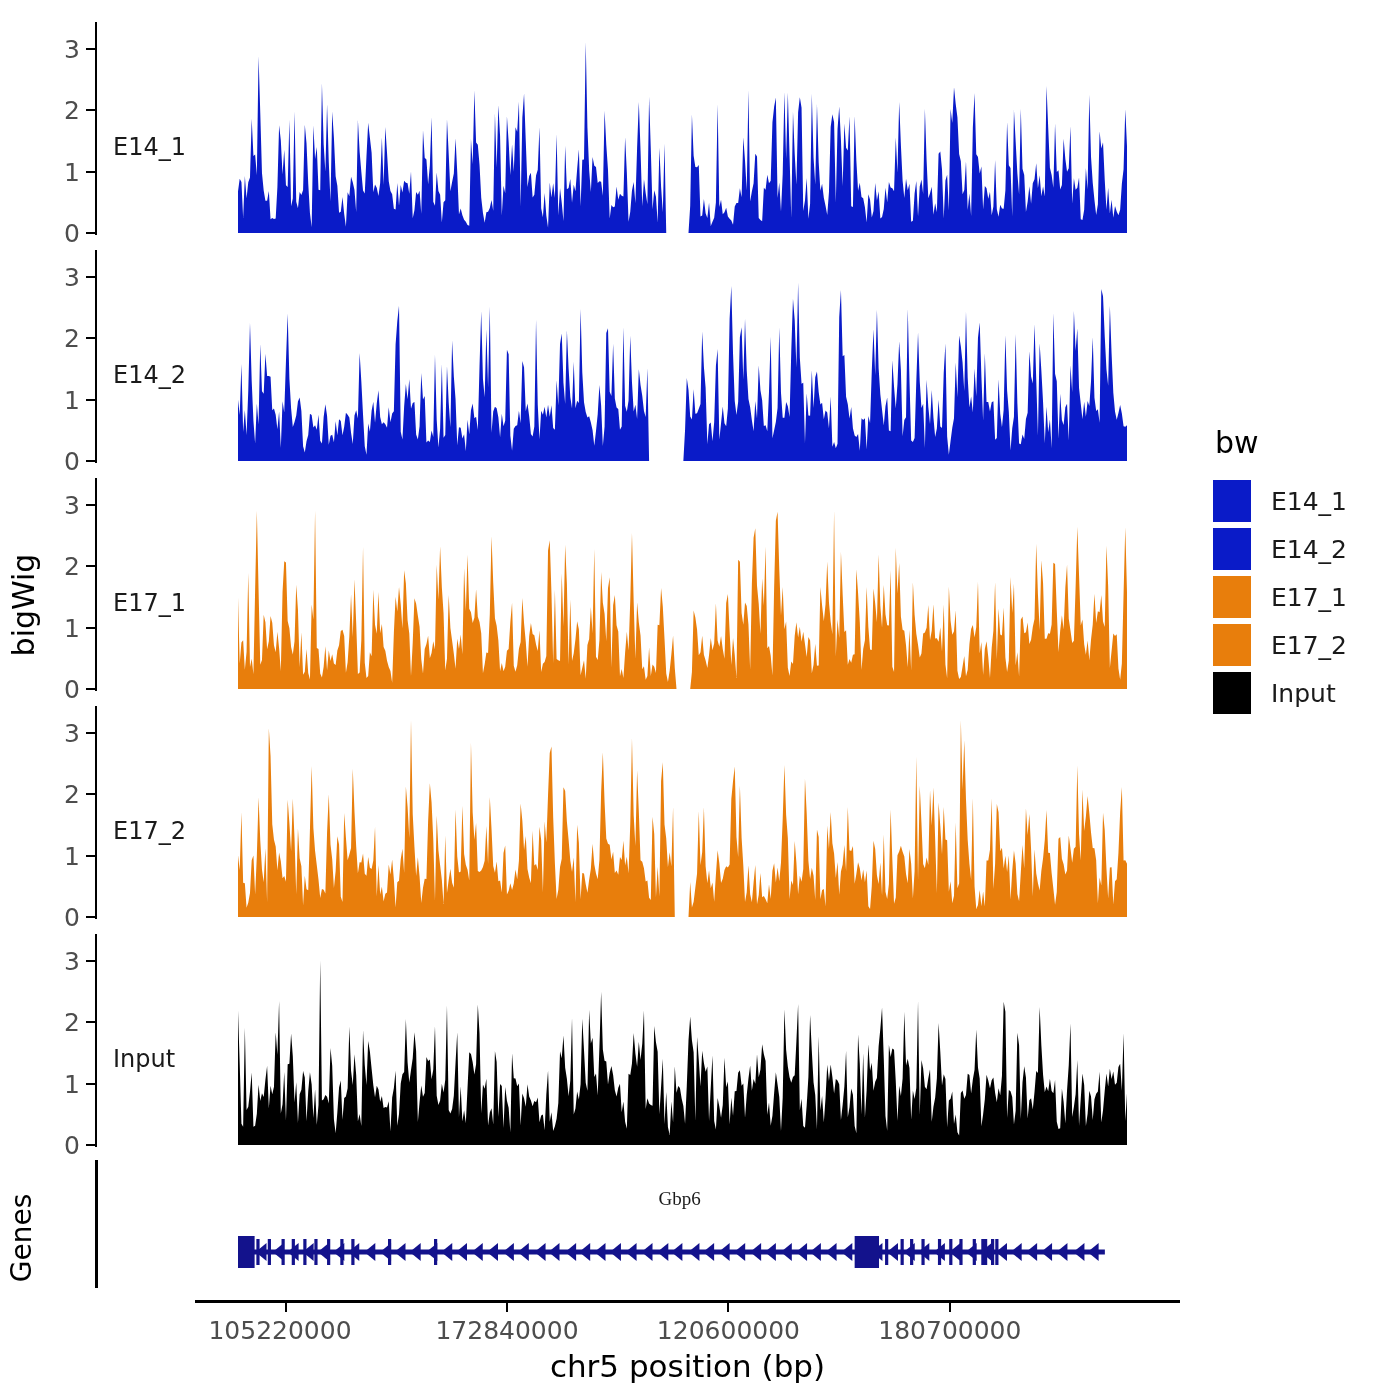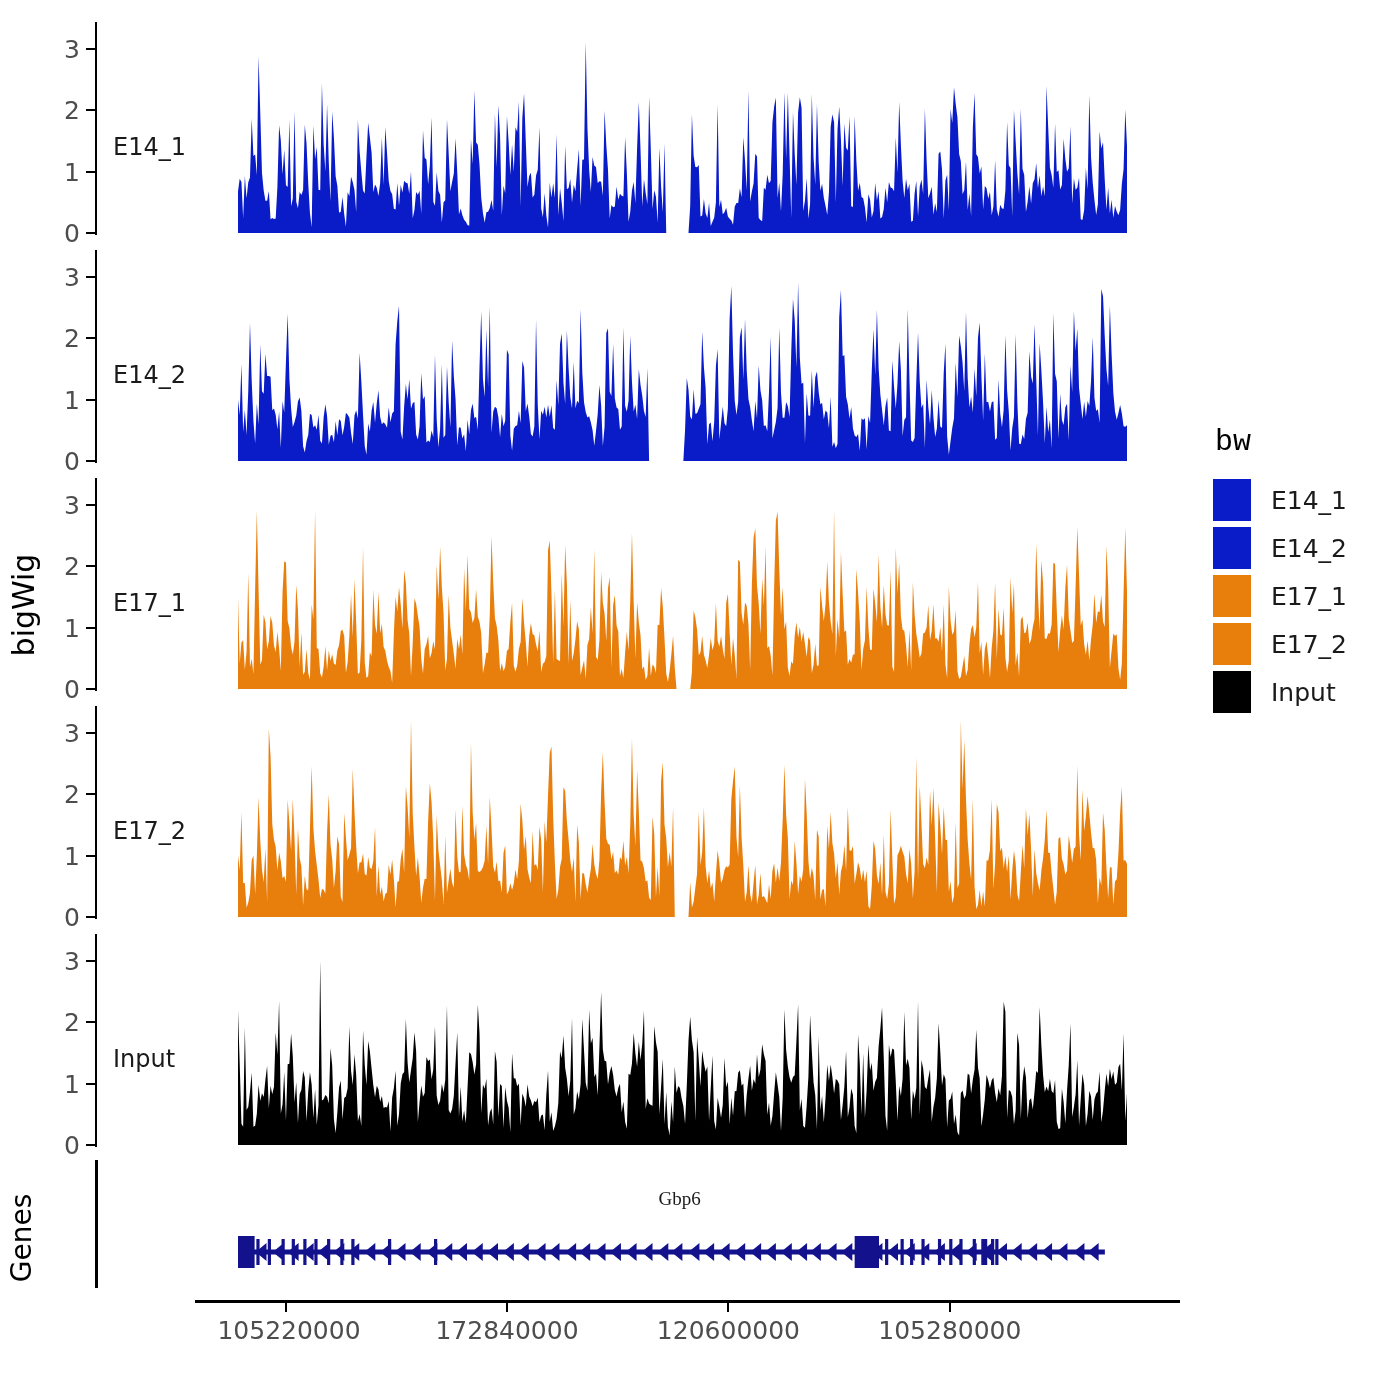--- a/index.html
+++ b/index.html
@@ -65,21 +65,21 @@
     position:absolute;top:1316px;font-size:25px;color:#4d4d4d;
     transform:translateX(-50%);white-space:nowrap;
   }
   #xaxis-title{
     position:absolute;top:1348px;left:195px;width:985px;
     text-align:center;font-size:31px;color:#000;
   }
 
   
   #legend{position:absolute;left:1213px;top:425px;width:180px;}
-  #legend-title{font-size:30px;color:#000;margin:0 0 17px 2px;font-family:Liberation Mono, monospace;}
+  #legend-title{font-size:30px;color:#000;margin:0 0 17px 2px;}
   .legend-row{display:flex;align-items:center;height:48px;}
   .legend-swatch{width:38px;height:42px;flex:0 0 38px;}
   .legend-text{margin-left:20px;font-size:25px;color:#1a1a1a;white-space:nowrap;}
 </style>
 </head>
 <body>
 
 <div id="root">
 
   <div class="strip-label" id="bigwig-strip">bigWig</div>
@@ -268,28 +268,29 @@
         <rect x="889.0099626400996" y="79" width="3.2" height="26" fill="#13128c"></rect>
         <rect x="896.0099626400996" y="79" width="3.2" height="26" fill="#13128c"></rect>
         <rect x="143" y="76" width="16.60647571606475" height="32" fill="#13128c"></rect>
         <rect x="759.6537982565379" y="76" width="24.35616438356169" height="32" fill="#13128c"></rect>
       </svg>
   </div>
 
   <div id="xaxis-line"></div>
   <div id="xticks">
       <div class="xtick" style="left: 284.605px;"></div>
-      <div class="xtick-label" style="left: 289px;">105220000</div>
+      <div class="xtick-label" style="left: 280px;">105220000</div>
       <div class="xtick" style="left: 506.025px;"></div>
       <div class="xtick-label" style="left: 507.025px;">172840000</div>
       <div class="xtick" style="left: 727.445px;"></div>
       <div class="xtick-label" style="left: 728.445px;">120600000</div>
       <div class="xtick" style="left: 948.864px;"></div>
-      <div class="xtick-label" style="left: 949.864px;">105280000</div>
+      <div class="xtick-label" style="left: 949.864px;">180700000</div>
     </div>
+  <div id="xaxis-title">chr5 position (bp)</div>
 
   <div id="legend">
     <div id="legend-title">bw</div>
     <div id="legend-items">
         <div class="legend-row">
           <div class="legend-swatch" style="background: rgb(10, 27, 200);"></div>
           <div class="legend-text">E14_1</div>
         </div>
         <div class="legend-row">
           <div class="legend-swatch" style="background: rgb(10, 27, 200);"></div>

